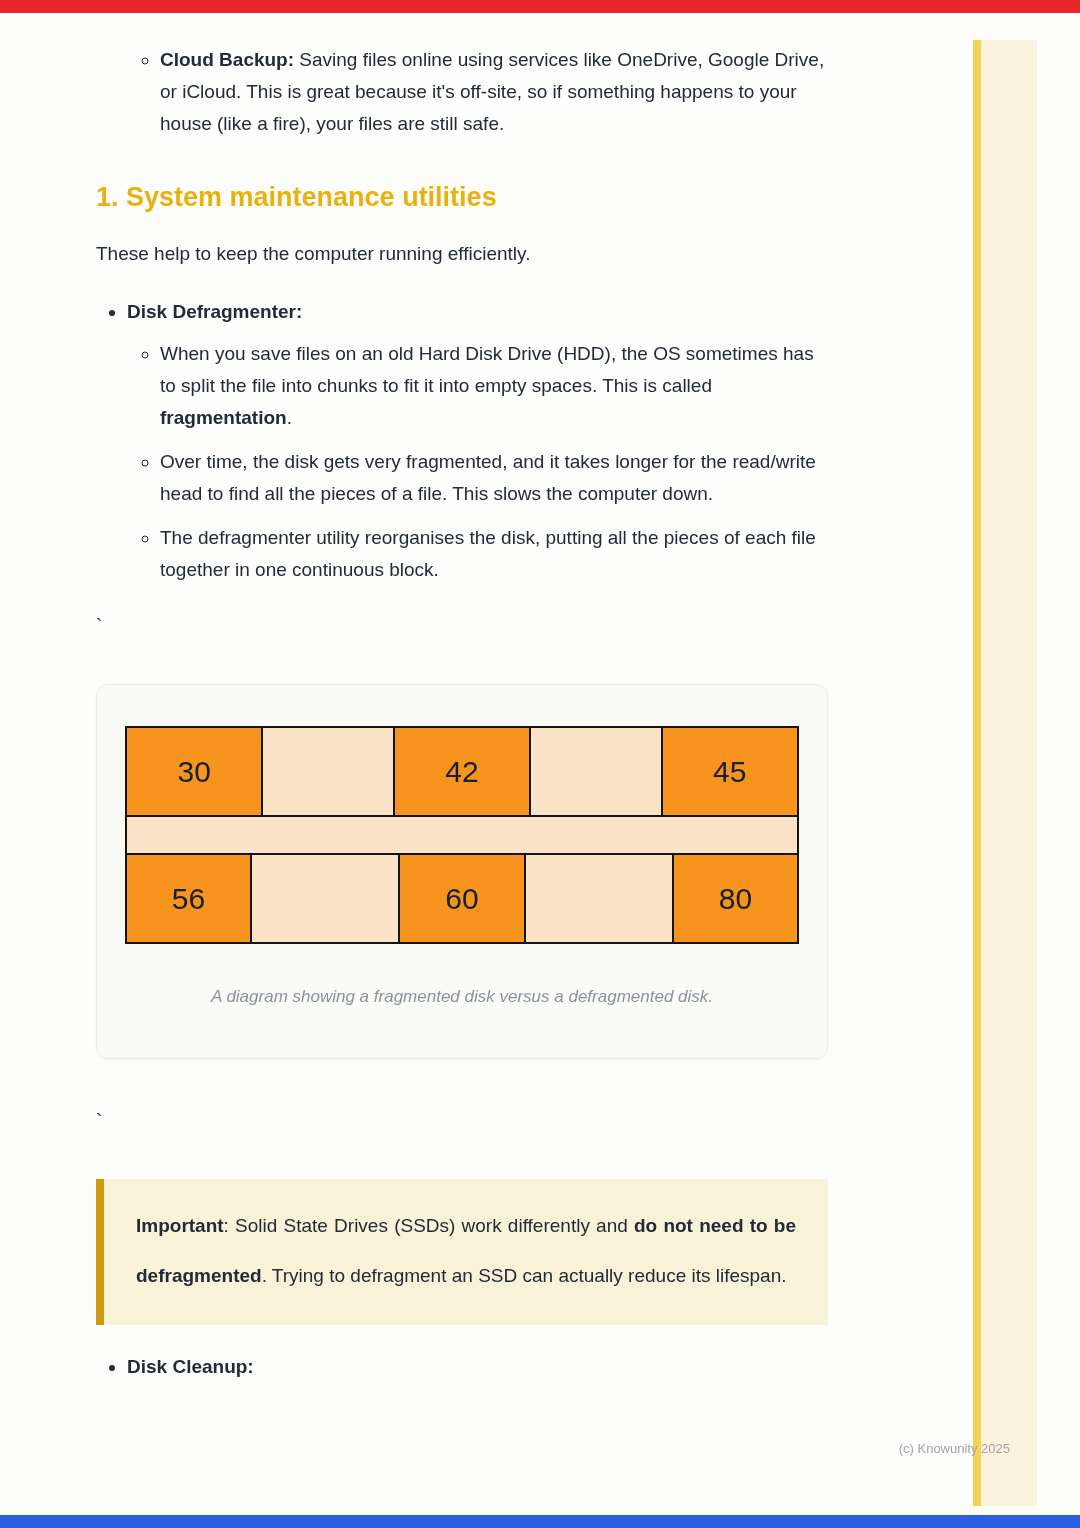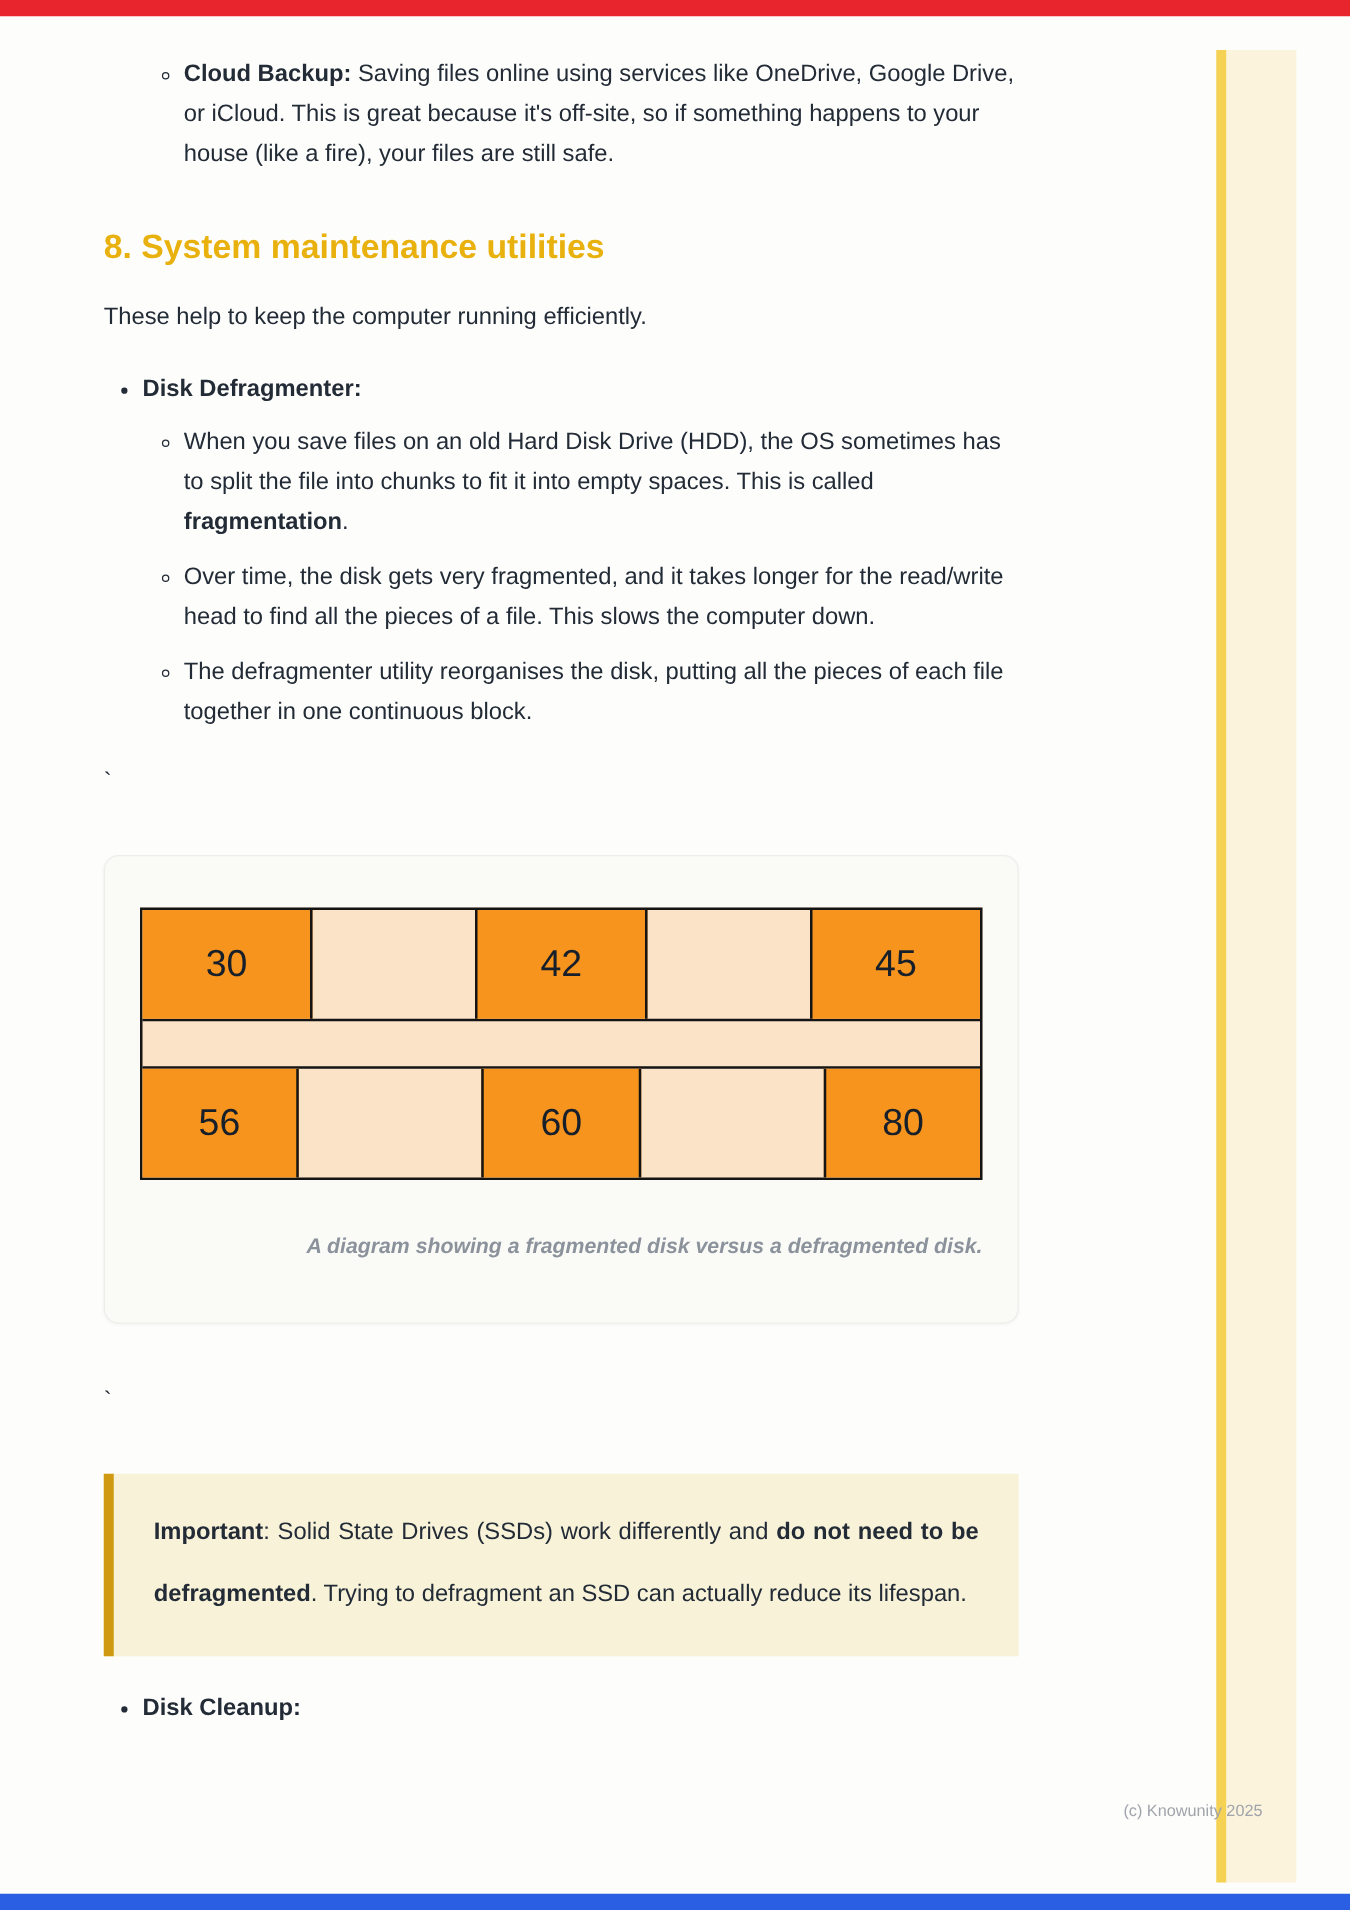--- a/index.html
+++ b/index.html
@@ -27,21 +27,21 @@
     position: absolute; top: 40px; bottom: 22px; left: 973px; width: 8px;
     background: #f6d254;
   }
   .side-column {
     position: absolute; top: 40px; bottom: 22px; left: 981px; width: 56px;
     background: #fbf3dc;
   }
 
   .content {
     position: absolute;
-    left: 83px;
+    left: 96px;
     top: 44px;
     width: 732px;
     font-size: 19px;
     line-height: 32px;
   }
 
   .bold { font-weight: 700; }
 
   ul.circle-list { list-style-type: circle; padding-left: 64px; }
   ul.circle-list li { margin-bottom: 12px; }
@@ -89,26 +89,25 @@
     font-size: 30px;
     font-weight: 500;
     color: #17202a;
   }
   .diag-cell:first-child { border-left: none; }
   .diag-cell:last-child { border-right: none; }
   .diag-gap { flex: 1; }
 
   figcaption.figure-caption {
     margin-top: 42px;
-    text-align: right;
+    text-align: center;
     font-style: italic;
     font-size: 17px;
     color: #8b929c;
     line-height: 22px;
-    font-weight: bold;
   }
 
   aside.callout {
     margin-top: 42px;
     background: #f7f2d8;
     border-left: 8px solid #cf9a12;
     padding: 22px 32px 24px 32px;
   }
   aside.callout p {
     text-align: justify;
@@ -134,21 +133,21 @@
   <div class="accent-stripe"></div>
 
   <div class="content">
 
     <ul class="circle-list">
       <li>
         <span class="bold">Cloud Backup:</span><span> Saving files online using services like OneDrive, Google Drive, or iCloud. This is great because it's off-site, so if something happens to your house (like a fire), your files are still safe.</span>
       </li>
     </ul>
 
-    <h2 class="section-heading">8. System maintenance utilities</h2>
+    <h2 class="section-heading">1. System maintenance utilities</h2>
 
     <p class="intro">These help to keep the computer running efficiently.</p>
 
     <div class="disc-list-wrap">
       <ul class="disc-list">
         <li>
           <span class="bold">Disk Defragmenter:</span>
           <ul class="circle-list">
             <li>
               <span>When you save files on an old Hard Disk Drive (HDD), the OS sometimes has to split the file into chunks to fit it into empty spaces. This is called </span><span class="bold">fragmentation</span><span>.</span>

